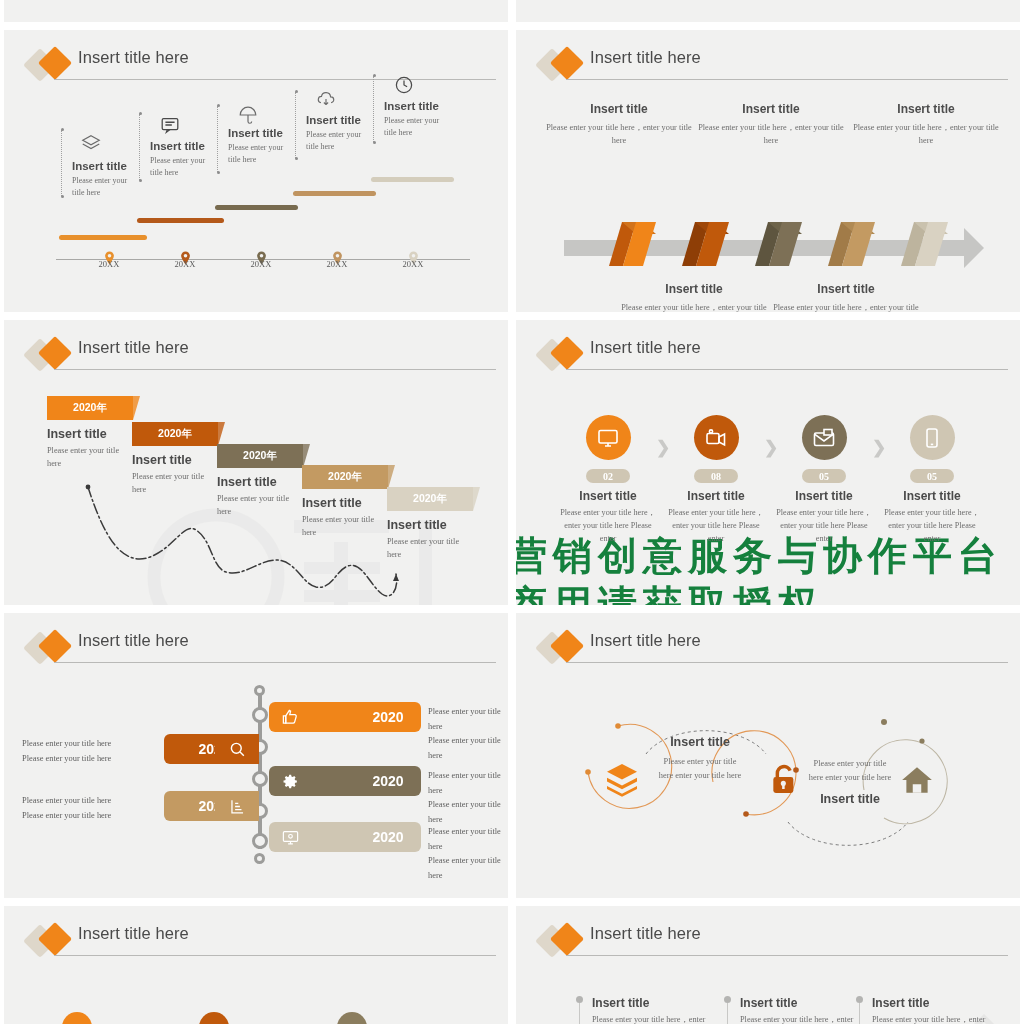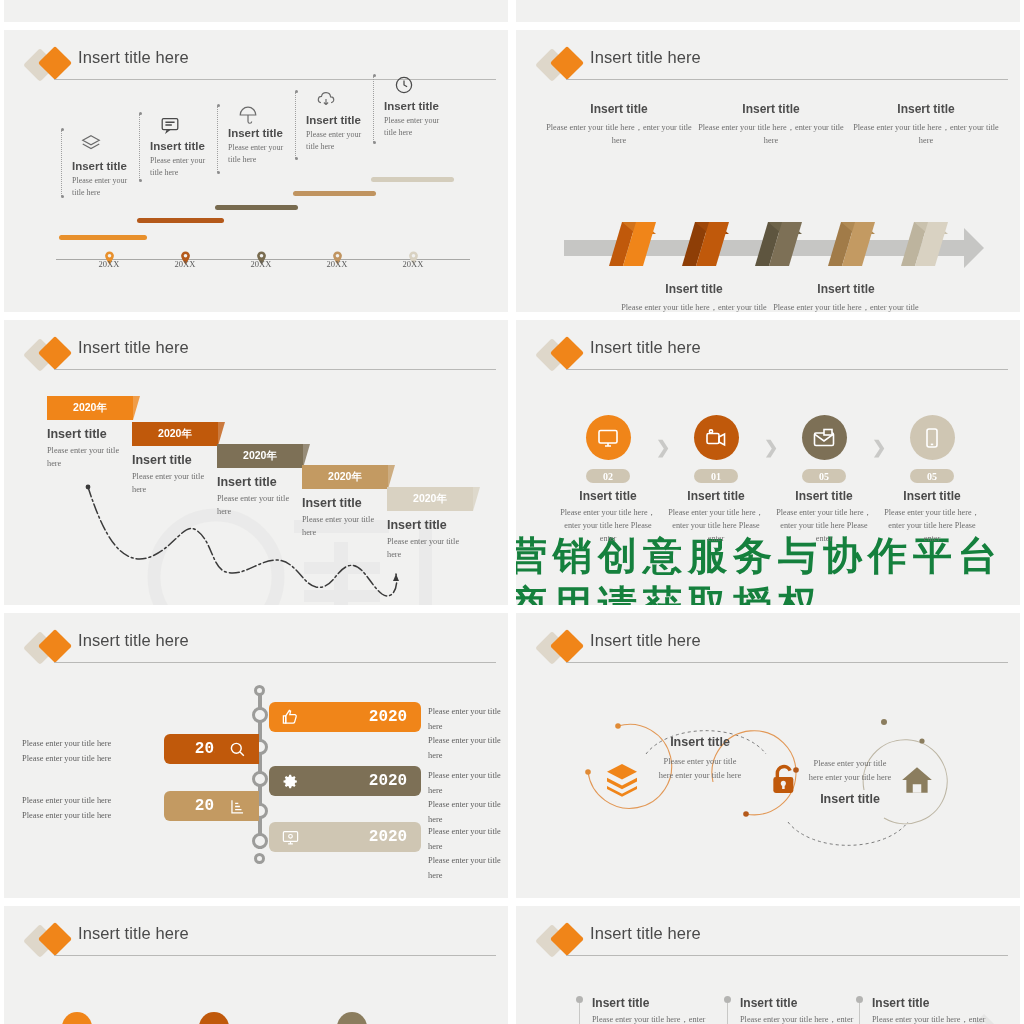--- a/index.html
+++ b/index.html
@@ -95,21 +95,21 @@
            font-weight:700; letter-spacing:6px; line-height:1.25; white-space:pre; }
 
   
   .p5-spine { position:absolute; left:254px; width:4px; background:#9c9c9a; }
   .p5-ring { position:absolute; left:248px; width:16px; height:16px; border-radius:50%;
              border:3.5px solid #9c9c9a; background:#f1f1f0; }
   .p5-ring.sm { left:250px; width:11px; height:11px; border-width:3px; }
   .p5-pillR { position:absolute; height:30px; border-radius:6px; display:flex; align-items:center; }
   .p5-pillL { position:absolute; height:30px; border-radius:6px; display:flex; align-items:center;
               justify-content:space-between; padding:0 6px 0 14px; }
-  .p5-yr { color:#fff; font-size:16px; font-weight:700; font-family:Liberation Mono, monospace; }
+  .p5-yr { color:#fff; font-size:14px; font-weight:700; font-family:Liberation Sans, sans-serif; }
   .p5-side { position:absolute; font-size:8.4px; color:#5e5e5e; line-height:1.75;
              font-family:"Liberation Serif", serif; }
 
   
   .p6-h { font-size:12.5px; font-weight:700; color:#4a4a4a; text-align:center; }
   .p6-p { font-size:8.4px; color:#6d6d6d; line-height:1.65; text-align:center;
           font-family:"Liberation Serif", serif; }
 
   
   .p7-pin { position:absolute; width:30px; height:46px; border-radius:15px 15px 3px 3px; }
@@ -401,21 +401,21 @@
       <div class="p4-chev" style="left:140px;">❯</div>
 
       <div class="p4-item" style="left:145px; top:33px;">
         <div class="p4-circ" style="background:#C0590B;">
           <svg width="24" height="24" viewBox="0 0 24 24" fill="none" stroke="#fff" stroke-width="1.6">
             <rect x="3" y="7.5" width="12" height="10" rx="1.6"></rect>
               <path d="M15 11l5.5-3v11L15 16z"></path>
               <circle cx="7" cy="5.5" r="1.6"></circle>
           </svg>
         </div>
-        <div class="p4-num">01</div>
+        <div class="p4-num">08</div>
         <div class="p4-h">Insert title</div>
         <div class="p4-p">Please enter your title here，enter your title here Please enter</div>
       </div>
       <div class="p4-chev" style="left:248px;">❯</div>
 
       <div class="p4-item" style="left:253px; top:33px;">
         <div class="p4-circ" style="background:#7D7056;">
           <svg width="24" height="24" viewBox="0 0 24 24" fill="none" stroke="#fff" stroke-width="1.6">
             <rect x="2.5" y="7" width="19" height="12.5" rx="1.4"></rect>
               <path d="M2.5 8.2L12 15l9.5-6.8"></path>

